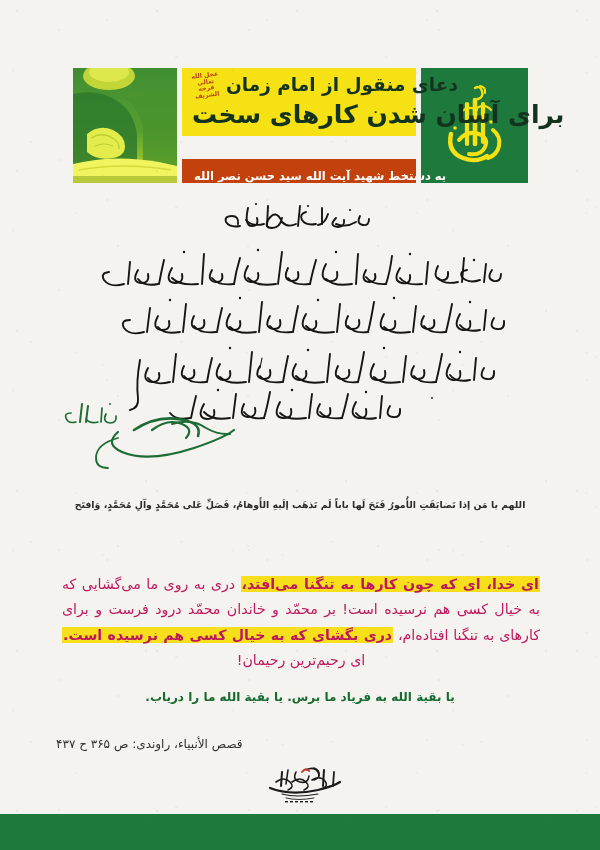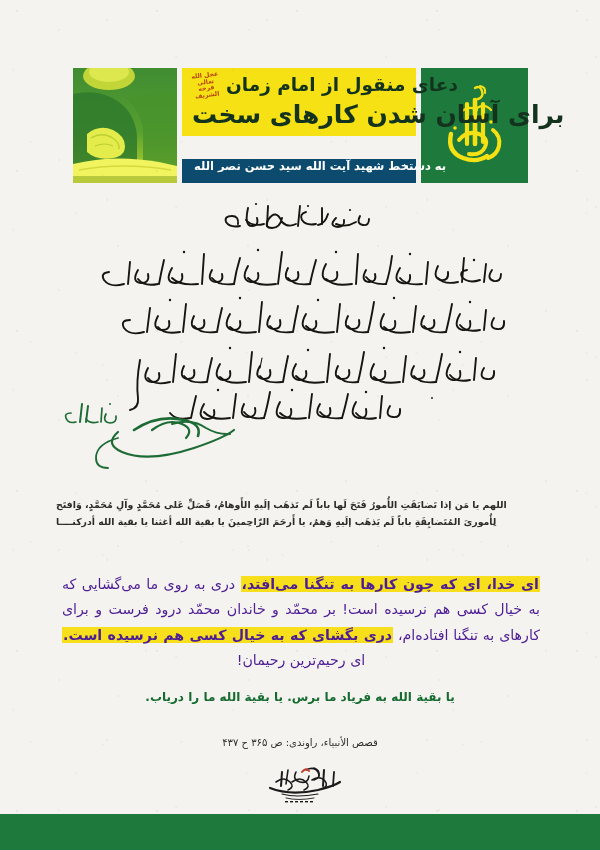--- a/index.html
+++ b/index.html
@@ -105,24 +105,24 @@
     font-size: 6.2px;
     color: #b8430f;
     line-height: 1.05;
     text-align: center;
     transform: rotate(-7deg);
     flex: 0 0 auto;
     font-weight: bold;
     width: 28px;
   }
   .banner-sub-box {
-    background: #0c4a6e;
+    background: #c2410c;
     height: 29px;
     display: flex;
-    align-items: flex-start;
+    align-items: flex-end;
     justify-content: flex-end;
     padding: 0 12px;
     box-sizing: border-box;
   }
   .banner-sub-text {
     color: #ffffff;
     font-size: 11.5px;
     font-weight: bold;
     letter-spacing: -0.2px;
     white-space: nowrap;
@@ -147,21 +147,21 @@
     z-index: 4;
   }
   .handwriting svg { display: block; width: 100%; height: 100%; }
 
   
   .arabic-block {
     position: absolute;
     left: 56px;
     top: 496px;
     width: 488px;
-    text-align: left;
+    text-align: center;
     z-index: 5;
   }
   .arabic-line {
     font-family: "DejaVu Sans", "Liberation Sans", sans-serif;
     font-size: 9.4px;
     font-weight: bold;
     color: #2b2b28;
     line-height: 1.85;
     letter-spacing: -0.1px;
     direction: rtl;
@@ -174,21 +174,21 @@
     left: 62px;
     top: 558px;
     width: 478px;
     z-index: 5;
     direction: rtl;
     text-align: justify;
   }
   .persian-para {
     font-size: 14.2px;
     line-height: 1.78;
-    color: #4c1d95;
+    color: #be185d;
     text-align: justify;
     text-align-last: center;
   }
   .hl {
     background: #f7e01b;
     font-weight: bold;
     padding: 0 1px;
     box-decoration-break: clone;
     -webkit-box-decoration-break: clone;
   }
@@ -206,22 +206,22 @@
     direction: rtl;
     z-index: 5;
   }
 
   
   .source {
     position: absolute;
     left: 56px;
     top: 737px;
     width: 488px;
-    text-align: center;
-    font-size: 10px;
+    text-align: left;
+    font-size: 12px;
     color: #2d2d2a;
     direction: rtl;
     z-index: 5;
   }
 
   
   .bottom-logo {
     position: absolute;
     left: 0;
     top: 762px;
@@ -487,21 +487,20 @@
       <path d="M16 230 q-8 2 -10 -4 q-2 -5 5 -5" stroke-width="1.7"></path>
       <circle cx="50" cy="212" r="1" fill="#1d6b35" stroke="none"></circle>
 
       <path d="M58 246 q-22 6 -22 20 q0 10 12 10" stroke-width="1.8"></path>
     </g>
   </svg>
 </div>
 
 <div class="arabic-block">
   <div class="arabic-line">اللهم یا مَن إذا تَضایَقَتِ الأُمورُ فَتَحَ لَها باباً لَم تَذهَب إلَیهِ الأَوهامُ، فَصَلِّ عَلی مُحَمَّدٍ وآلِ مُحَمَّدٍ، وَافتَح</div>
-  <div class="arabic-line">لِأُموریَ المُتَضایِقَةِ باباً لَم یَذهَب إلَیهِ وَهمٌ، یا أَرحَمَ الرّاحِمینَ یا بقیة الله أغثنا یا بقیة الله أدرکنــــا</div>
 </div>
 
 <div class="persian-block">
   <p class="persian-para" id="persian-para"><span class="hl">ای خدا، ای که چون کارها به تنگنا می‌افتد،</span><span> دری به روی ما می‌گشایی که به خیال کسی هم نرسیده است! بر محمّد و خاندان محمّد درود فرست و برای کارهای به تنگنا افتاده‌ام، </span><span class="hl">دری بگشای که به خیال کسی هم نرسیده است.</span><span> ای رحیم‌ترین رحیمان!</span></p>
 </div>
 
 <div class="green-line">یا بقیة الله به فریاد ما برس. یا بقیة الله ما را دریاب.</div>
 
 <div class="source">قصص الأنبیاء، راوندی: ص ۳۶۵ ح ۴۳۷</div>
 

